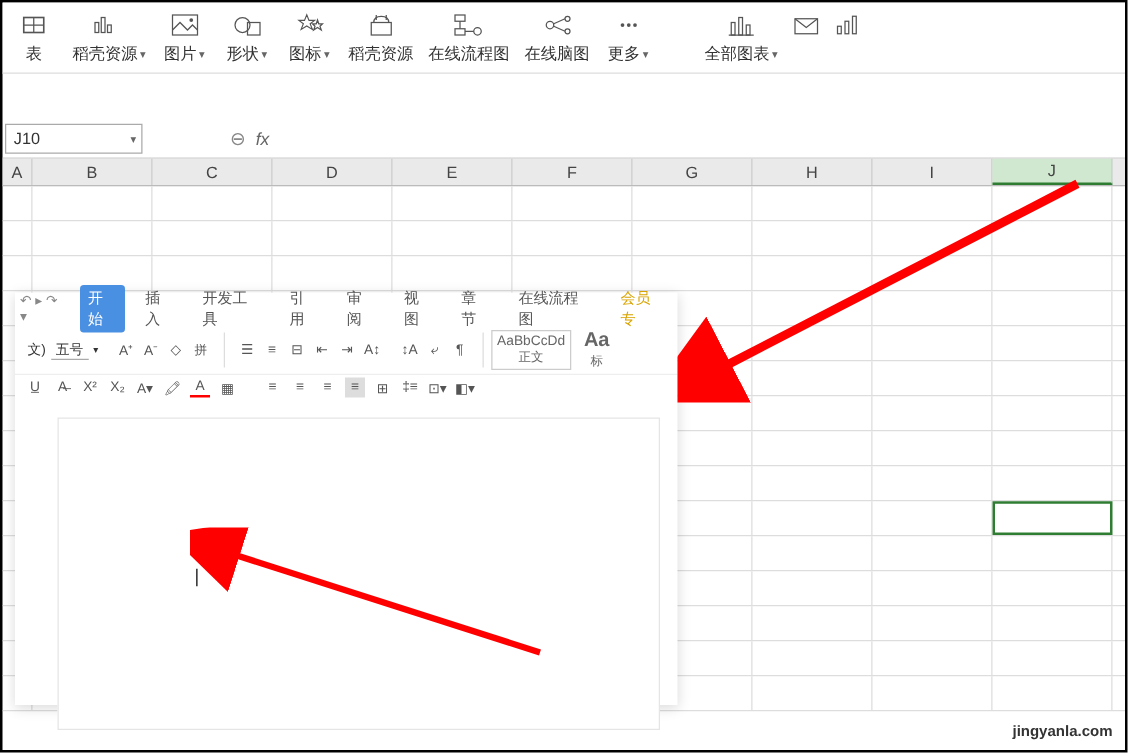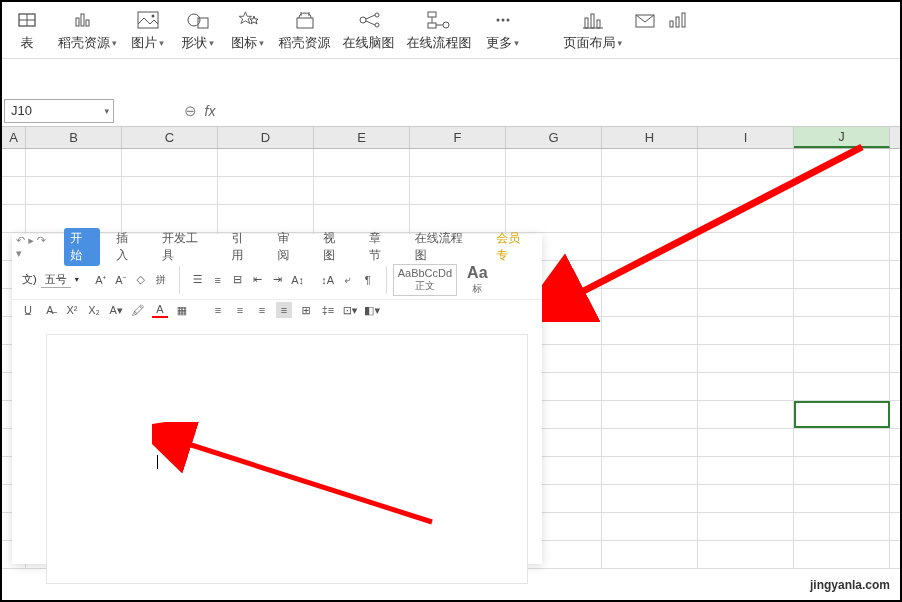--- a/index.html
+++ b/index.html
@@ -124,48 +124,48 @@
           <line x1="8" y1="6" x2="8" y2="2" stroke="#555"></line>
           <line x1="16" y1="6" x2="16" y2="2" stroke="#555"></line>
         </svg>
     </div>
     <div class="toolbar-label">
         <span>稻壳资源</span>
       </div>
   </div>
   <div class="toolbar-item">
     <div class="toolbar-icon">
-      <svg width="24" height="20" viewBox="0 0 24 20">
-          <circle cx="6" cy="10" r="3" fill="none" stroke="#555"></circle>
-          <circle cx="20" cy="5" r="2" fill="none" stroke="#555"></circle>
-          <circle cx="20" cy="15" r="2" fill="none" stroke="#555"></circle>
-          <line x1="9" y1="9" x2="18" y2="5" stroke="#555"></line>
-          <line x1="9" y1="11" x2="18" y2="15" stroke="#555"></line>
-        </svg>
-    </div>
-    <div class="toolbar-label">
-        <span>在线脑图</span>
-      </div>
-  </div>
-  <div class="toolbar-item">
-    <div class="toolbar-icon">
       <svg width="26" height="20" viewBox="0 0 26 20">
           <rect x="2" y="2" width="8" height="5" fill="none" stroke="#555"></rect>
           <rect x="2" y="13" width="8" height="5" fill="none" stroke="#555"></rect>
           <circle cx="20" cy="15" r="3" fill="none" stroke="#555"></circle>
           <line x1="6" y1="7" x2="6" y2="13" stroke="#555"></line>
           <line x1="10" y1="15" x2="17" y2="15" stroke="#555"></line>
         </svg>
     </div>
     <div class="toolbar-label">
         <span>在线流程图</span>
       </div>
   </div>
   <div class="toolbar-item">
     <div class="toolbar-icon">
+      <svg width="24" height="20" viewBox="0 0 24 20">
+          <circle cx="6" cy="10" r="3" fill="none" stroke="#555"></circle>
+          <circle cx="20" cy="5" r="2" fill="none" stroke="#555"></circle>
+          <circle cx="20" cy="15" r="2" fill="none" stroke="#555"></circle>
+          <line x1="9" y1="9" x2="18" y2="5" stroke="#555"></line>
+          <line x1="9" y1="11" x2="18" y2="15" stroke="#555"></line>
+        </svg>
+    </div>
+    <div class="toolbar-label">
+        <span>在线脑图</span>
+      </div>
+  </div>
+  <div class="toolbar-item">
+    <div class="toolbar-icon">
       <svg width="20" height="20" viewBox="0 0 20 20">
           <circle cx="5" cy="10" r="1.5" fill="#555"></circle>
           <circle cx="10" cy="10" r="1.5" fill="#555"></circle>
           <circle cx="15" cy="10" r="1.5" fill="#555"></circle>
         </svg>
     </div>
     <div class="toolbar-label">
         <span>更多</span>
         <span class="dropdown-arrow">▾</span>
       </div>
@@ -174,21 +174,21 @@
   <div class="toolbar-item">
     <div class="toolbar-icon">
       <svg width="24" height="20" viewBox="0 0 24 20">
           <line x1="2" y1="18" x2="22" y2="18" stroke="#555"></line>
           <rect x="4" y="8" width="3" height="10" fill="none" stroke="#555"></rect>
           <rect x="10" y="4" width="3" height="14" fill="none" stroke="#555"></rect>
           <rect x="16" y="10" width="3" height="8" fill="none" stroke="#555"></rect>
         </svg>
     </div>
     <div class="toolbar-label">
-        <span>页面布局</span>
+        <span>全部图表</span>
         <span class="dropdown-arrow">▾</span>
       </div>
   </div>
   <div class="toolbar-item" style="min-width:30px">
     <div class="toolbar-icon">
       <svg width="22" height="18" viewBox="0 0 22 18">
           <rect x="2" y="4" width="18" height="12" fill="none" stroke="#555"></rect>
           <polyline points="2,4 11,11 20,4" fill="none" stroke="#555"></polyline>
         </svg>
     </div>

